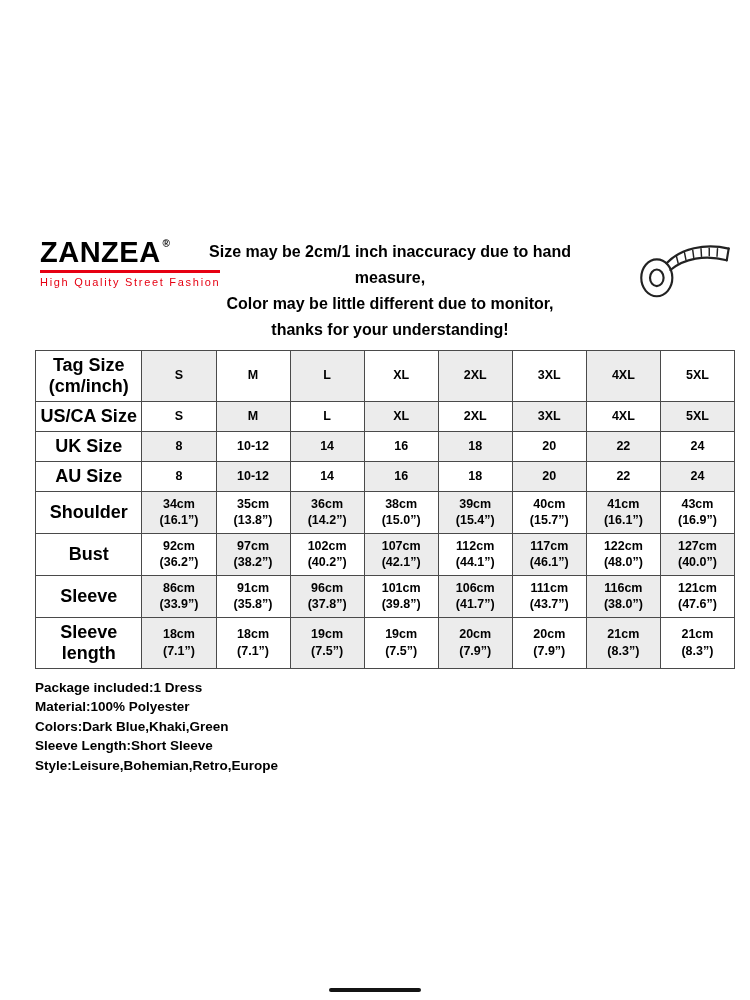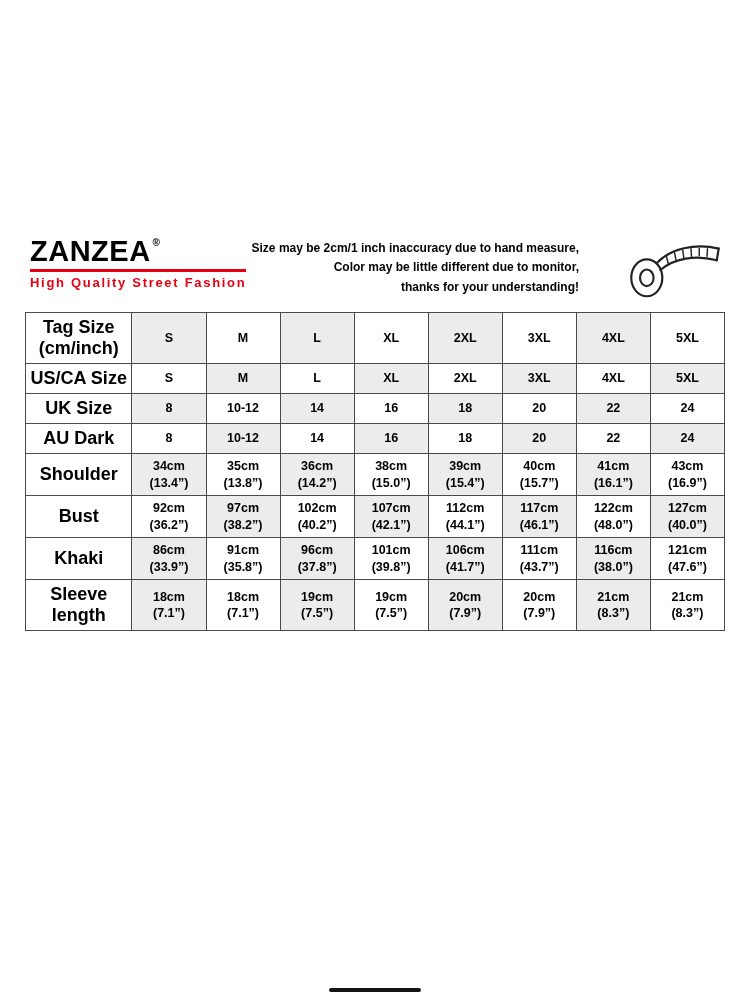--- a/index.html
+++ b/index.html
@@ -2,31 +2,31 @@
 <html style="--accent: #e60012;"><head>
 <meta charset="utf-8">
 <style>
   html, body { margin: 0; padding: 0; background: #ffffff; }
   .sheet {
     width: 750px; height: 1000px; margin: 0 auto; position: relative;
     background: #ffffff; color: #000;
     font-family: "Liberation Sans", sans-serif;
     overflow: hidden;
   }
-  .content { position: absolute; top: 236px; left: 25px; width: 700px; }
+  .content { position: absolute; top: 236px; left: 35px; width: 700px; }
 
   
   .header { display: flex; align-items: flex-start; justify-content: space-between; }
   .logo { display: flex; align-items: center; gap: 5px; width: 150px; flex: 0 0 auto; }
   .logo-col { display: flex; flex-direction: column; }
   .logo-name { font-size: 29px; font-weight: bold; line-height: 1; letter-spacing: 0.5px; display: flex; align-items: flex-start; }
   .reg { font-size: 10px; font-weight: bold; margin-left: 2px; margin-top: 1px; }
   .logo-rule { height: 3px; background: var(--accent, #e60012); margin: 3px 0; }
-  .logo-tagline { color: var(--accent, #e60012); font-size: 13px; font-weight: bold; letter-spacing: 1.7px; white-space: nowrap; }
-  .notice { flex: 1 1 auto; text-align: right; font-size: 12px; font-weight: bold; line-height: 1.62; padding: 3px 6px 0; }
+  .logo-tagline { color: var(--accent, #e60012); font-size: 11px; font-weight: normal; letter-spacing: 1.7px; white-space: nowrap; }
+  .notice { flex: 1 1 auto; text-align: center; font-size: 16px; font-weight: bold; line-height: 1.62; padding: 3px 6px 0; }
   .tape-wrap { width: 140px; flex: 0 0 auto; display: flex; justify-content: flex-end; padding-top: 1px; }
 
   
   .size-table { width: 100%; border-collapse: collapse; table-layout: fixed; margin-top: 7px; }
   .size-table th, .size-table td {
     border: 1px solid #4a4a4a; text-align: center; vertical-align: middle;
     font-weight: bold; white-space: pre-line; padding: 4px 1px;
   }
   .size-table tr > th:first-child { width: 14.8%; }
   .size-table th { font-size: 18px; background: #ffffff; }
@@ -132,34 +132,34 @@
             <td class="shade">8</td>
             <td>10-12</td>
             <td class="shade">14</td>
             <td>16</td>
             <td class="shade">18</td>
             <td>20</td>
             <td class="shade">22</td>
             <td>24</td>
           </tr>
           <tr>
-            <th>AU Dark</th>
+            <th>AU Size</th>
             <td>8</td>
             <td class="shade">10-12</td>
             <td>14</td>
             <td class="shade">16</td>
             <td>18</td>
             <td class="shade">20</td>
             <td>22</td>
             <td class="shade">24</td>
           </tr>
           <tr>
             <th>Shoulder</th>
             <td class="shade">34cm
-(13.4”)</td>
+(16.1”)</td>
             <td>35cm
 (13.8”)</td>
             <td class="shade">36cm
 (14.2”)</td>
             <td>38cm
 (15.0”)</td>
             <td class="shade">39cm
 (15.4”)</td>
             <td>40cm
 (15.7”)</td>
@@ -181,21 +181,21 @@
             <td>112cm
 (44.1”)</td>
             <td class="shade">117cm
 (46.1”)</td>
             <td>122cm
 (48.0”)</td>
             <td class="shade">127cm
 (40.0”)</td>
           </tr>
           <tr>
-            <th>Khaki</th>
+            <th>Sleeve</th>
             <td class="shade">86cm
 (33.9”)</td>
             <td>91cm
 (35.8”)</td>
             <td class="shade">96cm
 (37.8”)</td>
             <td>101cm
 (39.8”)</td>
             <td class="shade">106cm
 (41.7”)</td>
@@ -221,17 +221,24 @@
             <td>20cm
 (7.9”)</td>
             <td class="shade">21cm
 (8.3”)</td>
             <td>21cm
 (8.3”)</td>
           </tr>
         </tbody>
     </table>
 
+    <div class="details">
+        <div class="detail-line">Package included:1 Dress</div>
+        <div class="detail-line">Material:100% Polyester</div>
+        <div class="detail-line">Colors:Dark Blue,Khaki,Green</div>
+        <div class="detail-line">Sleeve Length:Short Sleeve</div>
+        <div class="detail-line">Style:Leisure,Bohemian,Retro,Europe</div>
+      </div>
 
   </div>
 
   <div class="home-indicator"></div>
 </div>
 
 </body></html>

